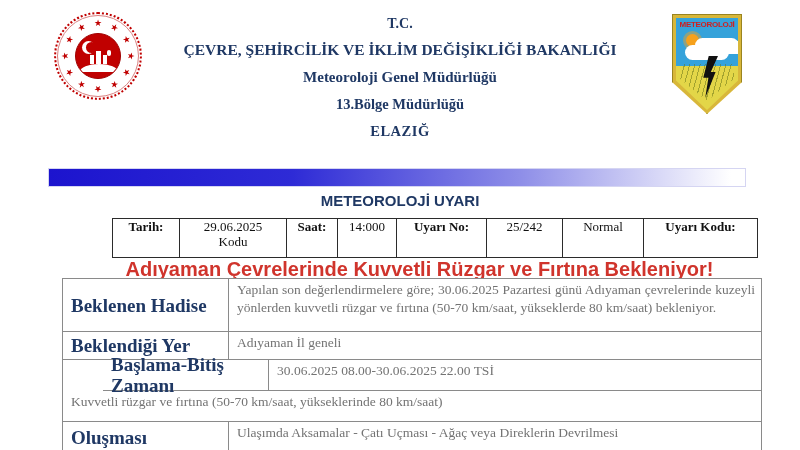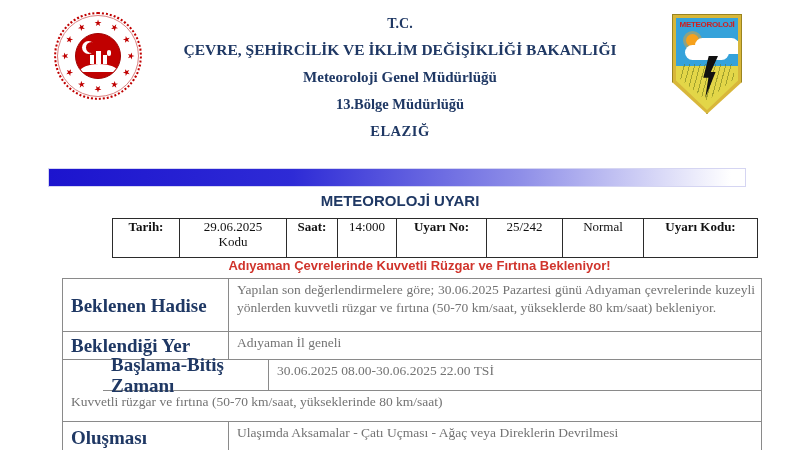--- a/index.html
+++ b/index.html
@@ -75,21 +75,21 @@
   .info-cell { border-right:1.5px solid #2b2b2b; display:flex; flex-direction:column;
     justify-content:flex-start; align-items:center; font-size:13px; color:#111; text-align:center; }
   .info-cell:last-child { border-right:none; }
   .info-label { font-weight:bold; }
   .ic1{width:67px;} .ic2{width:107px;} .ic3{width:51px;} .ic4{width:59px;}
   .ic5{width:90px;} .ic6{width:76px;} .ic7{width:113px;} .ic8{flex:1;}
   .two-line { line-height:15px; }
 
   
   .warn-title { position:absolute; left:0; top:258px; width:800px; text-align:center;
-    font-family:"Liberation Sans", sans-serif; font-weight:bold; font-size:13px;
+    font-family:"Liberation Sans", sans-serif; font-weight:bold; font-size:20px;
     color:#d0342c;padding-left:39px; }
 
   
   .detail-table { position:absolute; left:62px; top:278px; width:700px;
     border:1px solid #8a8a8a; border-bottom:none; background:#fff; }
   .d-row { display:flex; border-bottom:1px solid #8a8a8a; }
   .d-label { width:166px; border-right:1px solid #8a8a8a; padding:2px 4px 2px 8px;
     display:flex; align-items:center; font-weight:bold; font-size:19px; color:#1f3864;
     line-height:21px; }
   .d-value { flex:1; padding:1px 6px 2px 8px; font-weight:normal; font-size:13.5px;

